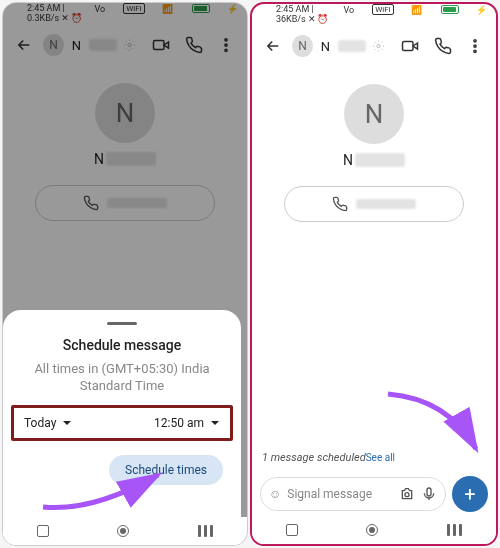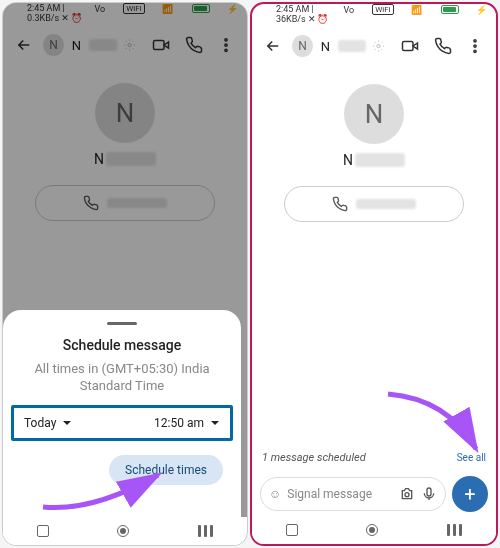--- a/index.html
+++ b/index.html
@@ -21,32 +21,32 @@
   .body-area { flex: 1; display: flex; flex-direction: column; align-items: center; padding-top: 18px; }
   .avatar-lg { width: 60px; height: 60px; border-radius: 50%; background: #ddd; display: flex; align-items: center; justify-content: center; font-size: 26px; color: #666; }
   .contact-row { margin-top: 8px; font-size: 14px; color: #222; display:flex; align-items:center; }
   .call-btn { margin-top: 18px; width: 180px; height: 36px; border: 1px solid #ccc; border-radius: 18px; display: flex; align-items: center; justify-content: center; gap: 8px; }
   .call-btn .blur2 { width: 60px; height: 10px; background: #e3e3e3; border-radius: 3px; filter: blur(1px); }
   .overlay { position: absolute; inset: 0; background: rgba(0,0,0,0.4); }
   .sheet { position: absolute; left: 0; right: 6px; bottom: 0; background: #fff; border-radius: 18px 18px 0 0; padding: 10px 14px 60px 14px; text-align: center; }
   .sheet .handle { width: 30px; height: 3px; background: #666; border-radius: 2px; margin: 2px auto 12px; }
   .sheet h3 { font-size: 14px; font-weight: 500; color: #222; margin-bottom: 8px; }
   .sheet .tz { font-size: 13px; color: #888; margin-bottom: 10px; line-height: 1.3; }
-  .picker-row { border: 3px solid #0369a1; border-radius: 2px; display: flex; justify-content: space-between; align-items: center; padding: 8px 10px; margin: 0 -6px 14px; }
+  .picker-row { border: 3px solid #7f1d1d; border-radius: 2px; display: flex; justify-content: space-between; align-items: center; padding: 8px 10px; margin: 0 -6px 14px; }
   .picker-item { display: flex; align-items: center; gap: 6px; font-size: 12px; color: #222; }
   .picker-item svg { width:10px; height:10px; }
   .schedule-send { background: #d8e5f5; color: #1a4a7a; font-size: 12px; padding: 8px 16px; border-radius: 18px; display: inline-block; float: right; margin-right: 4px; }
   .arrow { position: absolute; pointer-events: none; }
   .navbar { position: absolute; bottom: 0; left: 0; right: 0; height: 28px; display: flex; justify-content: space-around; align-items: center; background: #fff; }
   .navbar .sq { width: 12px; height: 12px; border: 1.5px solid #666; border-radius: 2px; }
   .navbar .cir { width: 12px; height: 12px; border: 1.5px solid #666; border-radius: 50%; position: relative; }
   .navbar .cir::after { content:''; position:absolute; inset:2px; background:#666; border-radius:50%; }
   .navbar .bars { display: flex; gap: 3px; }
   .navbar .bars span { width: 3px; height: 12px; background: #666; border-radius: 1px; }
-  .scheduled-bar { padding: 6px 10px; display: flex; justify-content: space-between; align-items: center; font-size: 11px; }
+  .scheduled-bar { padding: 6px 10px; display: flex; justify-content: flex-start; align-items: center; font-size: 11px; }
   .scheduled-bar .lbl { color: #555; font-style: italic; }
   .see-all { color: #2a6db0; font-size: 10px; }
   .compose { display: flex; align-items: center; gap: 6px; padding: 6px 8px 4px; }
   .compose-input { flex: 1; height: 34px; border: 1px solid #ddd; border-radius: 18px; display: flex; align-items: center; padding: 0 8px; gap: 6px; font-size: 12px; color: #888; }
   .compose-input .grow { flex: 1; }
   .fab { width: 36px; height: 36px; border-radius: 50%; background: #2a6db0; color: #fff; display: flex; align-items: center; justify-content: center; font-size: 20px; }
   .icon-sm { width: 16px; height: 16px; stroke: #555; fill: none; stroke-width: 2; }
   .bottom { margin-top: auto; }
   .hdr-gear { width:14px; height:14px; stroke:#aaa; fill:none; stroke-width:1.5; }
 </style>

